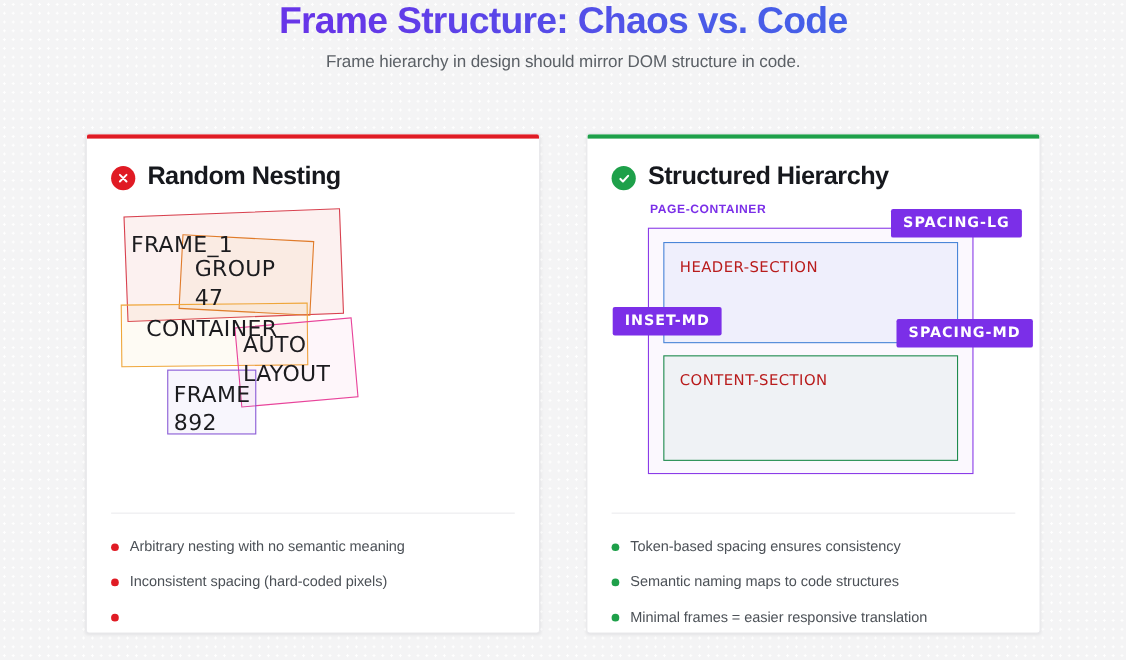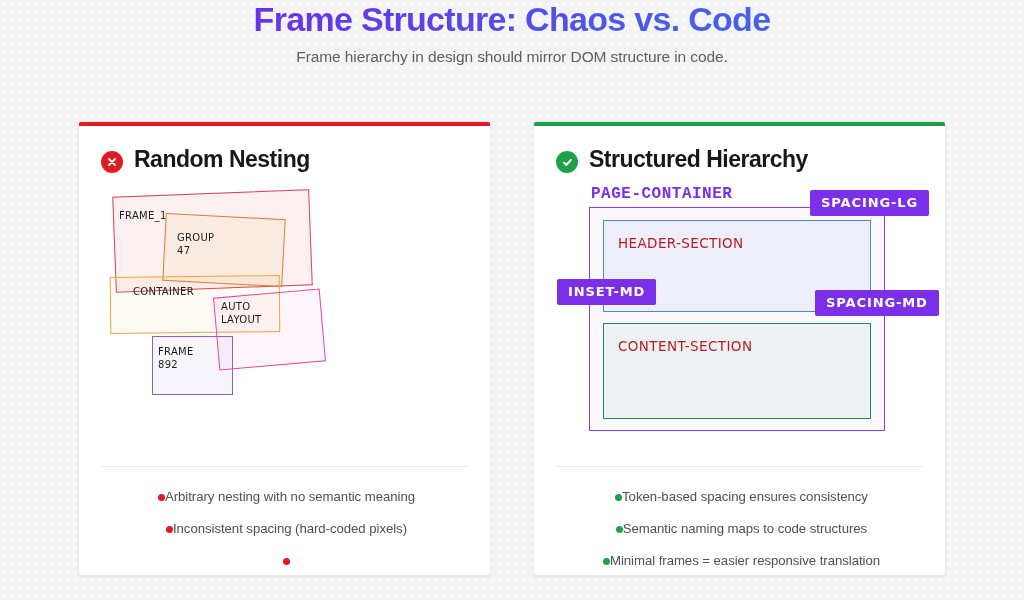--- a/index.html
+++ b/index.html
@@ -68,41 +68,41 @@
   
   .chaos-stage { position:relative; height:225px; margin-top:10px; }
   .cbox {
     position:absolute;
     border-width:1.6px;
     border-style:solid;
   }
   .clabel {
     position:absolute;
     font-family:"DejaVu Sans", sans-serif;
-    font-size:10px;
+    font-size:20px;
     color:#1c1c1f;
     letter-spacing:0.3px;
     white-space:pre-line;
     line-height:1.32;
   }
 
   
   .struct-stage { position:relative; height:255px; margin-top:6px; }
   .sbox { position:absolute; border-style:solid; }
   .slabel {
     position:absolute;
     font-family:"DejaVu Sans", sans-serif;
     font-size:13.5px;
     letter-spacing:0.4px;
     color:#b91c1c;
   }
   .page-cap {
     position:absolute;
-    font-family:Liberation Mono, monospace;
-    font-size:16px;
+    font-family:Liberation Sans, sans-serif;
+    font-size:11px;
     font-weight:bold;
     letter-spacing:0.5px;
     color:#7b2fe8;
   }
   .token {
     position:absolute;
     background:#7b2fe8;
     color:#ffffff;
     font-family:"DejaVu Sans", sans-serif;
     font-size:13px;
@@ -115,23 +115,22 @@
   }
 
   
   .divider {
     position:absolute;
     left:22px; right:22px;
     height:1px; background:#ececee;
   }
   .bullets { position:absolute; left:22px; right:18px; }
   .bullet {
-    display:flex; align-items:flex-start; 
+    display:flex; align-items:flex-start; gap:10px;
     margin-bottom:14px;
-    justify-content:center;
   }
   .dot { width:7px; height:7px; border-radius:50%; margin-top:6px; flex:0 0 auto; }
   .bullet-text { font-size:13.2px; color:#4c5157; letter-spacing:-0.05px; line-height:1.35; }
 </style>
 </head>
 <body>
 
 <div class="header">
   <div class="title">Frame Structure: Chaos vs. Code</div>
   <div class="subtitle">Frame hierarchy in design should mirror DOM structure in code.</div>

